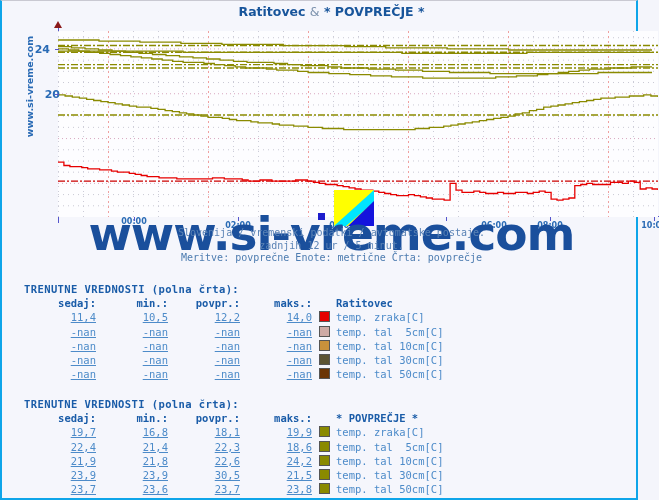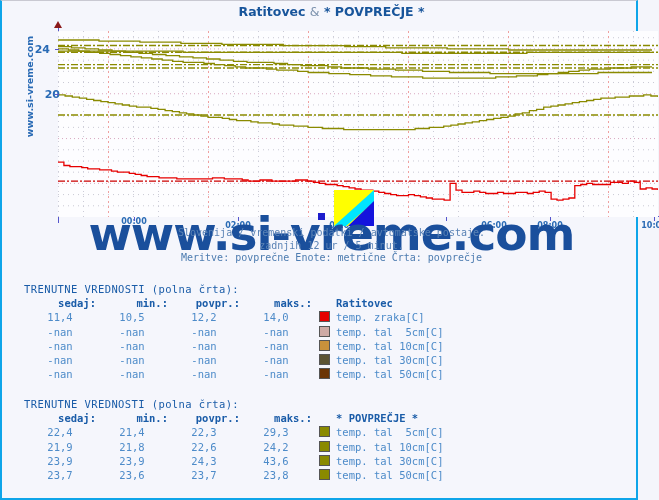--- a/index.html
+++ b/index.html
@@ -91,24 +91,24 @@
   #caption{
     position:absolute;left:0;top:226px;width:659px;
     text-align:center;
     font-family:"DejaVu Sans Mono",monospace;
     font-size:10px;line-height:12.5px;
     color:#5b83b5;
   }
   #caption .l3{color:#4d7cb0;}
   
   .tbl{position:absolute;left:22px;font-size:10.5px;line-height:14.2px;color:#2a6bb5;}
-  .tbl .hdr{font-weight:normal;color:#1a5ca8;letter-spacing:0.4px;}
+  .tbl .hdr{font-weight:bold;color:#1a5ca8;letter-spacing:0.4px;}
   table.vals{border-collapse:collapse;}
   table.vals td{padding:0;white-space:pre;font-size:10.5px;line-height:14.2px;}
-  td.c{text-align:center;width:72px;color:#4d8bc9;}
+  td.c{text-align:right;width:72px;color:#4d8bc9;text-decoration:underline;}
   td.hc{text-align:right;width:72px;color:#1a5ca8;font-weight:bold;}
   td.sw{width:24px;text-align:center;}
   td.nm{color:#4d8bc9;padding-left:4px;margin-left:32px;}
   td.nmhdr{color:#1a5ca8;font-weight:bold;padding-left:4px;}
   .swatch{
     display:inline-block;width:9px;height:9px;
     border:1px solid #555;vertical-align:-1px;
   }
   
   #chipicon{
@@ -294,40 +294,48 @@
           <td class="hc">sedaj:</td>
           <td class="hc">min.:</td>
           <td class="hc">povpr.:</td>
           <td class="hc">maks.:</td>
           <td class="sw"></td>
           <td class="nmhdr">* POVPREČJE *</td>
         </tr>
       </thead>
       <tbody id="tbl2body">
           <tr>
+            <td class="c">19,7</td>
+            <td class="c">16,8</td>
+            <td class="c">18,1</td>
+            <td class="c">19,9</td>
+            <td class="sw"><span class="swatch" style="background: rgb(138, 138, 0);"></span></td>
+            <td class="nm">temp. zraka[C]</td>
+          </tr>
+          <tr>
             <td class="c">22,4</td>
             <td class="c">21,4</td>
             <td class="c">22,3</td>
-            <td class="c">29,3</td>
+            <td class="c">18,6</td>
             <td class="sw"><span class="swatch" style="background: rgb(138, 138, 0);"></span></td>
             <td class="nm">temp. tal  5cm[C]</td>
           </tr>
           <tr>
             <td class="c">21,9</td>
             <td class="c">21,8</td>
             <td class="c">22,6</td>
             <td class="c">24,2</td>
             <td class="sw"><span class="swatch" style="background: rgb(138, 138, 0);"></span></td>
             <td class="nm">temp. tal 10cm[C]</td>
           </tr>
           <tr>
             <td class="c">23,9</td>
             <td class="c">23,9</td>
-            <td class="c">24,3</td>
-            <td class="c">43,6</td>
+            <td class="c">30,5</td>
+            <td class="c">21,5</td>
             <td class="sw"><span class="swatch" style="background: rgb(138, 138, 0);"></span></td>
             <td class="nm">temp. tal 30cm[C]</td>
           </tr>
           <tr>
             <td class="c">23,7</td>
             <td class="c">23,6</td>
             <td class="c">23,7</td>
             <td class="c">23,8</td>
             <td class="sw"><span class="swatch" style="background: rgb(138, 138, 0);"></span></td>
             <td class="nm">temp. tal 50cm[C]</td>

